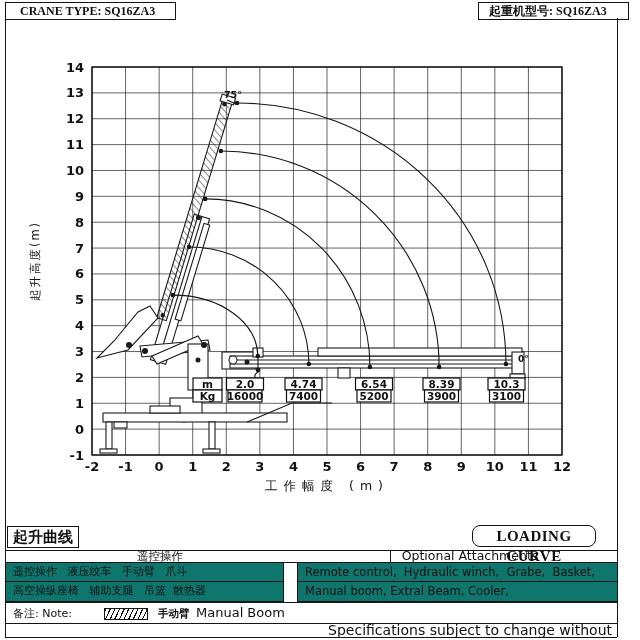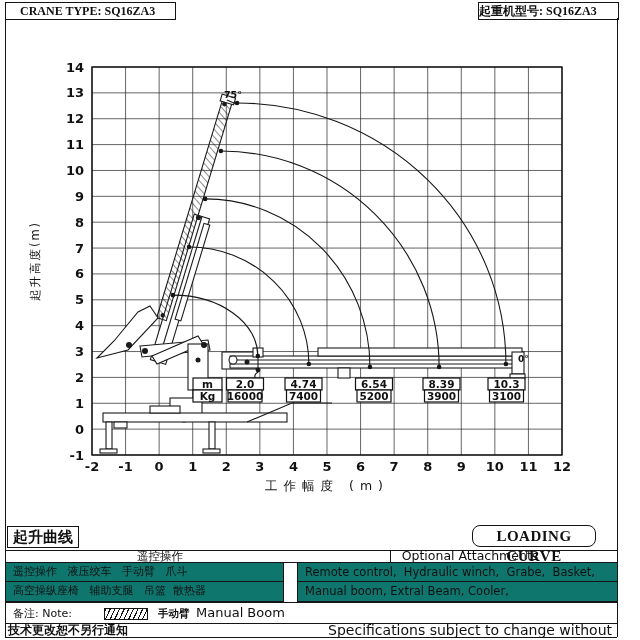--- a/index.html
+++ b/index.html
@@ -24,21 +24,21 @@
   svg text{fill:#111;}
 </style>
 </head>
 <body>
 
 <div class="page">
 
   <div class="titlebox" style="left:5px;top:2px;width:155px;height:16px;padding-left:14px;">
     <span>CRANE TYPE: SQ16ZA3</span>
   </div>
-  <div class="titlebox" style="left:478px;top:2px;width:139px;height:16px;padding-left:0;">
+  <div class="titlebox" style="left:478px;top:2px;width:139px;height:16px;padding-left:10px;">
     <span>起重机型号: SQ16ZA3</span>
   </div>
 
   <div class="vline" style="left:5px;top:18px;height:619px;"></div>
   <div class="vline" style="left:617px;top:18px;height:619px;"></div>
   <div class="hline" style="left:5px;top:637px;width:612px;"></div>
 
   <svg class="abs" style="left:0;top:0;" width="640" height="525" viewBox="0 0 640 525">
     <defs>
       <pattern id="bh" width="5" height="5" patternUnits="userSpaceOnUse" patternTransform="rotate(32)">
@@ -248,16 +248,15 @@
     <div class="tblrow" style="font-size:11.5px;">Manual boom, Extral Beam, Cooler,</div>
   </div>
 
   <div class="notebox" style="left:5px;top:602px;width:611px;height:20px;">
     <span class="abs small" style="left:7px;top:3px;font-weight:normal;">备注: Note:</span>
     <span class="hatch" style="left:98px;top:5px;width:42px;height:10px;"></span>
     <span class="abs" style="left:152px;top:4px;font-size:10.5px;font-weight:bold;">手动臂</span>
     <span class="abs" style="left:190px;top:2px;font-size:13px;">Manual Boom</span>
   </div>
 
-  <div class="abs" style="left:8px;top:622px;font-size:12px;font-weight:bold;">技术更改恕不另行通知</div>
   <div class="abs" style="left:300px;top:622px;width:312px;text-align:right;font-size:14px;">Specifications subject to change without notice</div>
 
 </div>
 
 </body></html>

